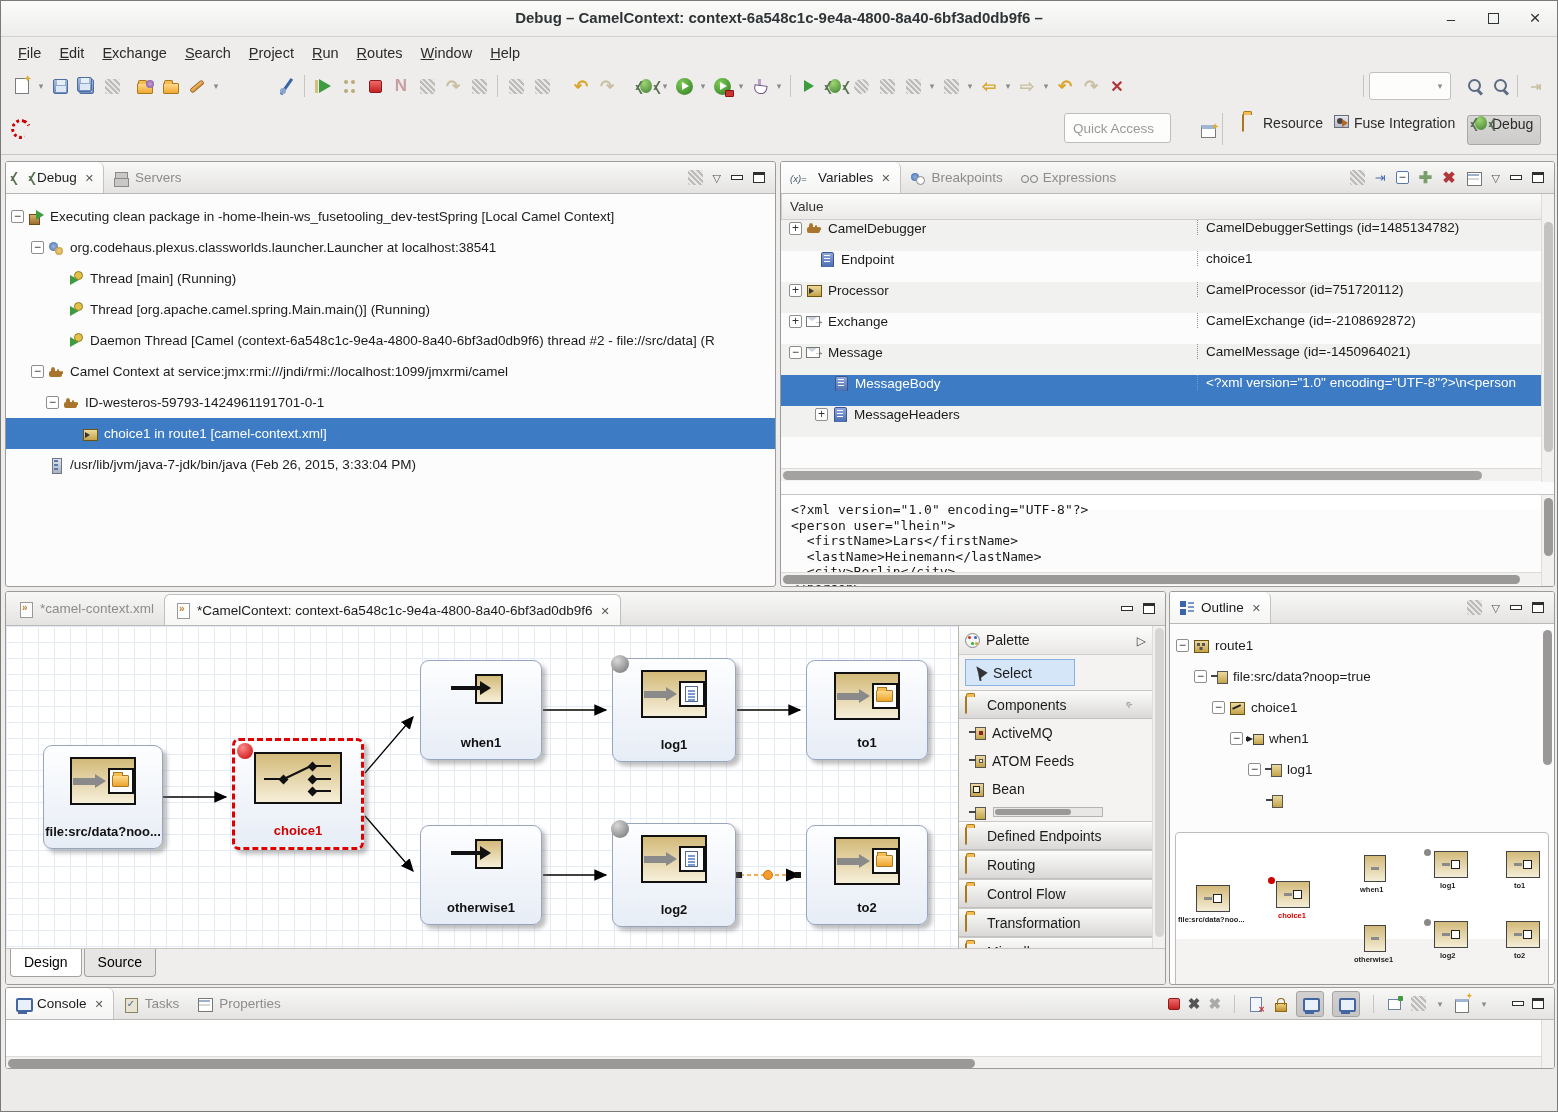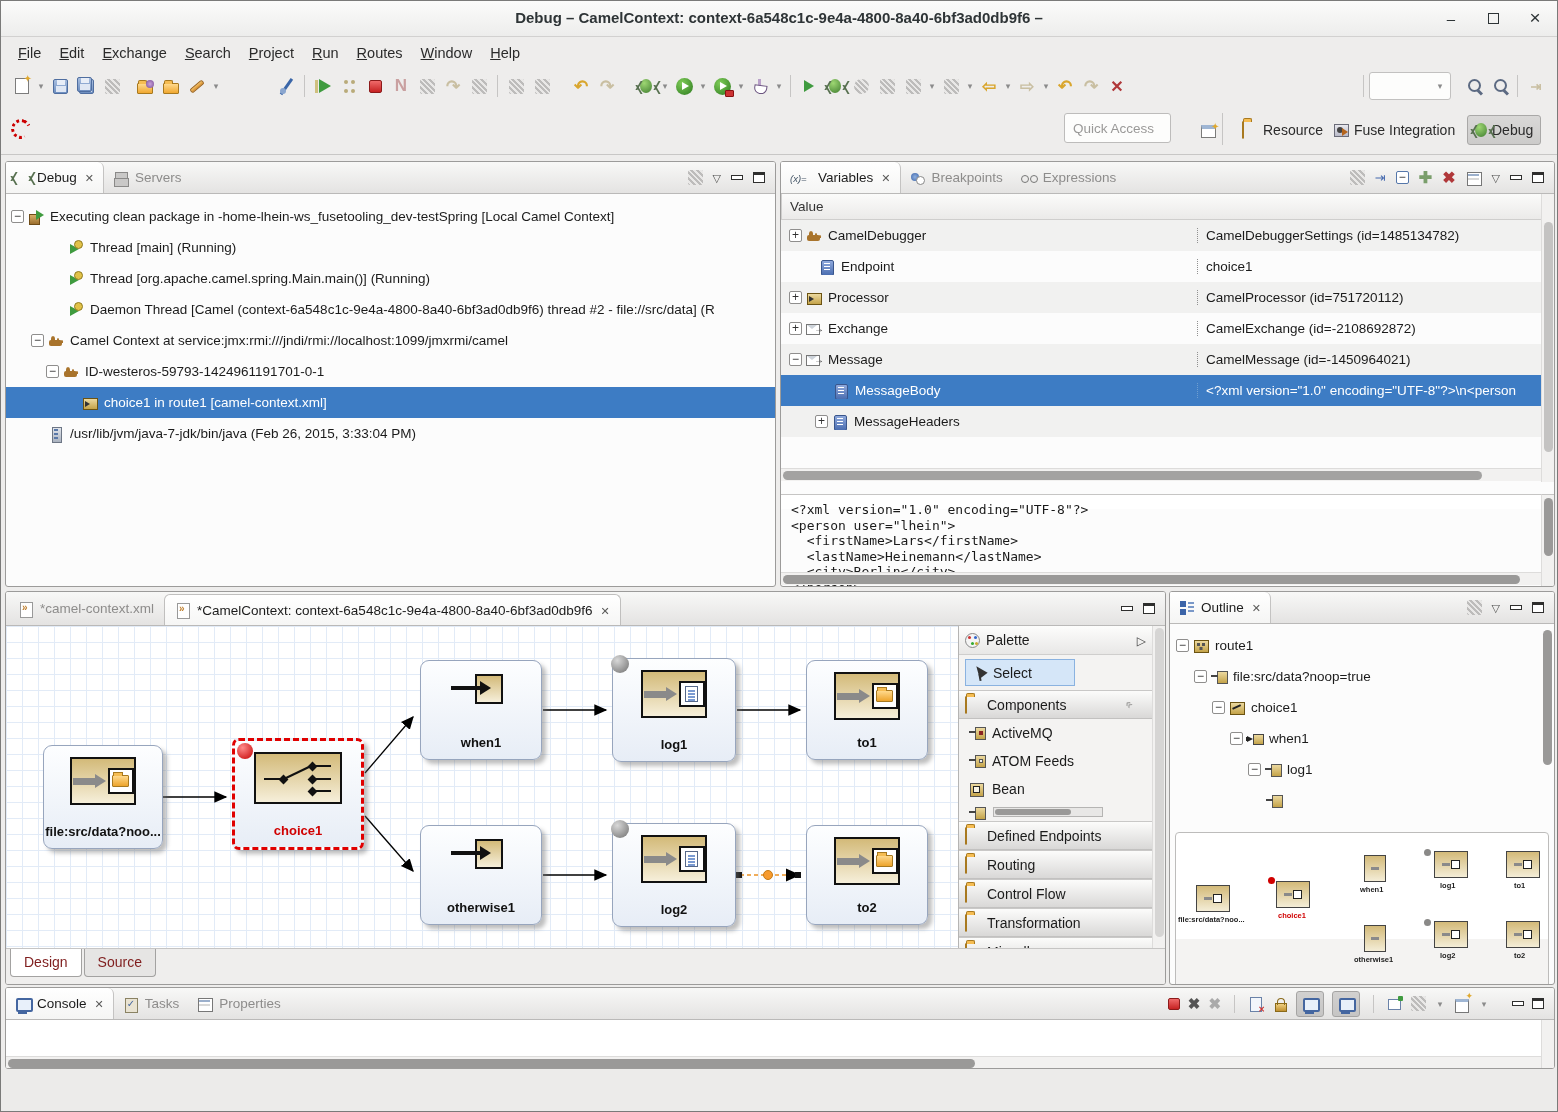--- a/index.html
+++ b/index.html
@@ -62,21 +62,21 @@
 .i-flask::before{ content:""; position:absolute; left:5px; top:0; width:3px; height:7px; background:#b9a0c9; }
 .i-flask::after{ content:""; position:absolute; left:1px; top:6px; width:11px; height:7px; background:#fff; border:1.5px solid #6c5580; border-radius:0 0 6px 6px; transform:rotate(8deg); }
 .i-mag { width:13px; height:13px; border:2px solid #5c6a82; border-radius:50%; position:relative; margin:-2px -2px 0 0; }
 .i-mag::after { content:""; position:absolute; right:-4px; bottom:-4px; width:6px; height:2.5px; background:#5c6a82; transform:rotate(45deg); }
 .combo { width:82px; height:28px; background:#fdfdfc; border:1px solid #c2c1c0; border-radius:3px; display:flex; align-items:center; justify-content:flex-end; padding-right:4px; }
 .camel-logo { position:absolute; left:10px; top:16px; width:20px; height:20px; border:3.5px dotted #cc0000; border-radius:50%; border-right-color:transparent; transform:rotate(20deg); }
 .qa-input { position:absolute; left:1063px; top:10px; width:107px; height:30px; border:1px solid #bdbcbb; border-radius:3px; background:#fdfdfc; padding:0 8px; font-family:"Liberation Sans",sans-serif; font-size:13.5px; color:#333; }
 .qa-input::placeholder { color:#9a9998; }
 .persp-sep { position:absolute; left:1221px; top:10px; width:1px; height:32px; background:#c6c5c4; }
 .persp-open { position:absolute; left:1194px; top:16px; }
-.persp-btn { position:absolute; top:12px; height:30px; display:flex; align-items:center; gap:5px; padding:0 7px; font-size:14px; color:#2b2b2b; border-radius:3px; }
+.persp-btn { position:absolute; top:12px; height:30px; display:flex; align-items:flex-start; gap:5px; padding:0 7px; font-size:14px; color:#2b2b2b; border-radius:3px; }
 .persp-btn.pressed { background:linear-gradient(#d9d8d7,#cccbca); border:1px solid #a9a8a7; }
 .i-window { width:15px; height:13px; background:#fff; border:1px solid #7b7b7a; border-top:4px solid #9fb6d4; position:relative; }
 .i-window .star { position:absolute; right:-5px; top:-8px; color:#e0a92f; font-size:10px; }
 .i-fusepersp { width:15px; height:13px; background:linear-gradient(#e8e8ee,#b9bac8); border:1px solid #6a6b78; position:relative; }
 .i-fusepersp::before { content:""; position:absolute; left:2px; top:2px; width:6px; height:6px; border-radius:50%; background:#444; }
 .i-fusepersp::after { content:""; position:absolute; right:0px; bottom:0px; border-left:6px solid #b5651d; border-top:4px solid transparent; border-bottom:4px solid transparent; }
 
 
 .view { position:absolute; background:#fcfcfc; border:1px solid #9c9b9a; border-radius:3px; overflow:hidden; }
 .vtabs { position:relative; height:32px; background:linear-gradient(#f8f8f7,#e4e3e2); border-bottom:1px solid #bab9b8; display:flex; align-items:stretch; }
@@ -152,21 +152,21 @@
 .pin2-ic::before{ content:"«"; position:absolute; left:2px; top:0px; color:#8a8988; font-size:12px; transform:rotate(45deg); }
 .ep-activemq::before{ content:""; position:absolute; left:6px; top:2px; width:9px; height:11px; background:linear-gradient(#ecd99f,#c4a349); border:1px solid #555; }
 .ep-activemq::after{ content:""; position:absolute; left:0px; top:6px; width:7px; height:2px; background:#444; }
 .ep-activemq .inner { position:absolute; right:2px; top:6px; width:4px; height:4px; background:#8a2222; }
 .ep-atom .inner { position:absolute; right:2px; top:6px; width:4px; height:4px; background:#f4f4f4; border:1px solid #555; }
 .bean-ic::before{ content:""; position:absolute; left:1px; top:2px; width:12px; height:12px; background:linear-gradient(#ecd99f,#c4a349); border:1px solid #555; }
 .bean-ic::after{ content:""; position:absolute; left:4px; top:5px; width:5px; height:5px; border:1.5px solid #222; background:#f8f4e6; }
 
 
 .vhdr { height:26px; display:flex; background:linear-gradient(#fbfbfa,#ebeae9); border-bottom:1px solid #cfcecd; font-size:13.5px; color:#333; }
-.vrow { height:31px; display:flex; align-items:center; }
+.vrow { height:31px; display:flex; align-items:flex-start; }
 .vrow:nth-child(odd) { background:#f1f1f0; }
 .vrow.selected { background:#3d7cc4; color:#fff; }
 .vcell-name { width:416px; display:flex; align-items:center; padding-left:4px; overflow:hidden; white-space:nowrap; flex:none; }
 .vcell-val { flex:1; display:flex; align-items:center; padding-left:8px; border-left:1px dotted #909090; overflow:hidden; white-space:nowrap; }
 .detail-pane { position:absolute; left:0; right:13px; top:300px; bottom:0; background:#fff; border-top:1px solid #c6c5c4; font-family:"DejaVu Sans Mono", monospace; font-size:13px; line-height:15.5px; padding:7px 10px; white-space:pre; color:#1a1a1a; }
 
 
 .sb-h { position:absolute; height:13px; background:#f2f1f0; border-top:1px solid #dddcdb; }
 .sb-h .thumb { position:absolute; top:2px; height:9px; background:#a3a2a1; border-radius:5px; }
 .sb-v { position:absolute; width:13px; background:#f2f1f0; border-left:1px solid #dddcdb; }
@@ -206,21 +206,21 @@
 
 .palette { position:absolute; top:34px; right:13px; bottom:36px; width:194px; background:#f4f3f2; border-left:1px solid #b5b4b3; font-size:14px; }
 .pal-hdr { height:29px; display:flex; align-items:center; gap:6px; padding:0 6px; background:linear-gradient(#fdfdfc,#e8e7e6); border-bottom:1px solid #cfcecd; }
 .pal-select { margin:4px 6px; width:110px; height:27px; display:flex; align-items:center; gap:7px; padding:0 6px; background:#d5e6f8; border:1px solid #8ab2e0; }
 .pal-cat { height:29px; display:flex; align-items:center; gap:6px; padding:0 6px; background:linear-gradient(#fcfcfb,#d9d8d7); border-top:1px solid #c9c8c7; border-bottom:1px solid #c2c1c0; }
 .pal-item { height:28px; display:flex; align-items:center; gap:7px; padding-left:10px; }
 .arrow-r::before{ content:"▷"; color:#444; font-size:12px; }
 
 
 .btabs { position:absolute; left:0; right:0; bottom:0; height:36px; background:#efeeed; border-top:1px solid #c6c5c4; display:flex; align-items:flex-start; padding-left:4px; }
-.btab { padding:5px 13px 6px; border:1px solid #a3a2a1; border-top:none; background:#e6e5e4; color:#7f1d1d; border-radius:0 0 4px 4px; margin-right:2px; font-size:14px; }
+.btab { padding:5px 13px 6px; border:1px solid #a3a2a1; border-top:none; background:#e6e5e4; color:#000000; border-radius:0 0 4px 4px; margin-right:2px; font-size:14px; }
 .btab.active { background:#fff; font-weight:normal; }
 
 
 .thumb-wrap { position:absolute; left:5px; right:5px; top:208px; height:174px; background:#fff; border:1px solid #bdbcbb; border-radius:4px; overflow:hidden; }
 .thumb-low { position:absolute; left:0; right:0; top:106px; bottom:0; background:#f4f3f2; }
 .tnode { position:absolute; width:34px; height:27px; background:linear-gradient(#d3ba79,#f4edd7); border:1px solid #444; display:flex; align-items:center; justify-content:center; }
 .tnode::before{ content:""; width:8px; height:3px; background:#8a8a8a; margin-right:1px; }
 .tnode .tg { width:9px; height:9px; background:#fff; border:1px solid #222; }
 .tlabel { position:absolute; font-size:7.5px; font-weight:bold; color:#222; white-space:nowrap; }
 .tlabel.red { color:#d00000; }
@@ -440,20 +440,26 @@
         <span class="wmin"></span>
         <span class="wmax"></span>
       </span>
     </div>
     <div style="padding-top:7px">
       <div class="trow">
           <span class="sp" style="width:5px"></span>
           <span class="exp"></span>
           <span class="mi launch-ic"></span>
           <span>Executing clean package in -home-lhein-ws_fusetooling_dev-testSpring [Local Camel Context]</span>
+        </div>
+      <div class="trow">
+          <span class="sp" style="width:25px"></span>
+          <span class="exp"></span>
+          <span class="mi launcher-ic"></span>
+          <span>org.codehaus.plexus.classworlds.launcher.Launcher at localhost:38541</span>
         </div>
       <div class="trow">
           <span class="sp" style="width:62px"></span>
           <span class="mi thread-ic"></span>
           <span>Thread [main] (Running)</span>
         </div>
       <div class="trow">
           <span class="sp" style="width:62px"></span>
           <span class="mi thread-ic"></span>
           <span>Thread [org.apache.camel.spring.Main.main()] (Running)</span>

